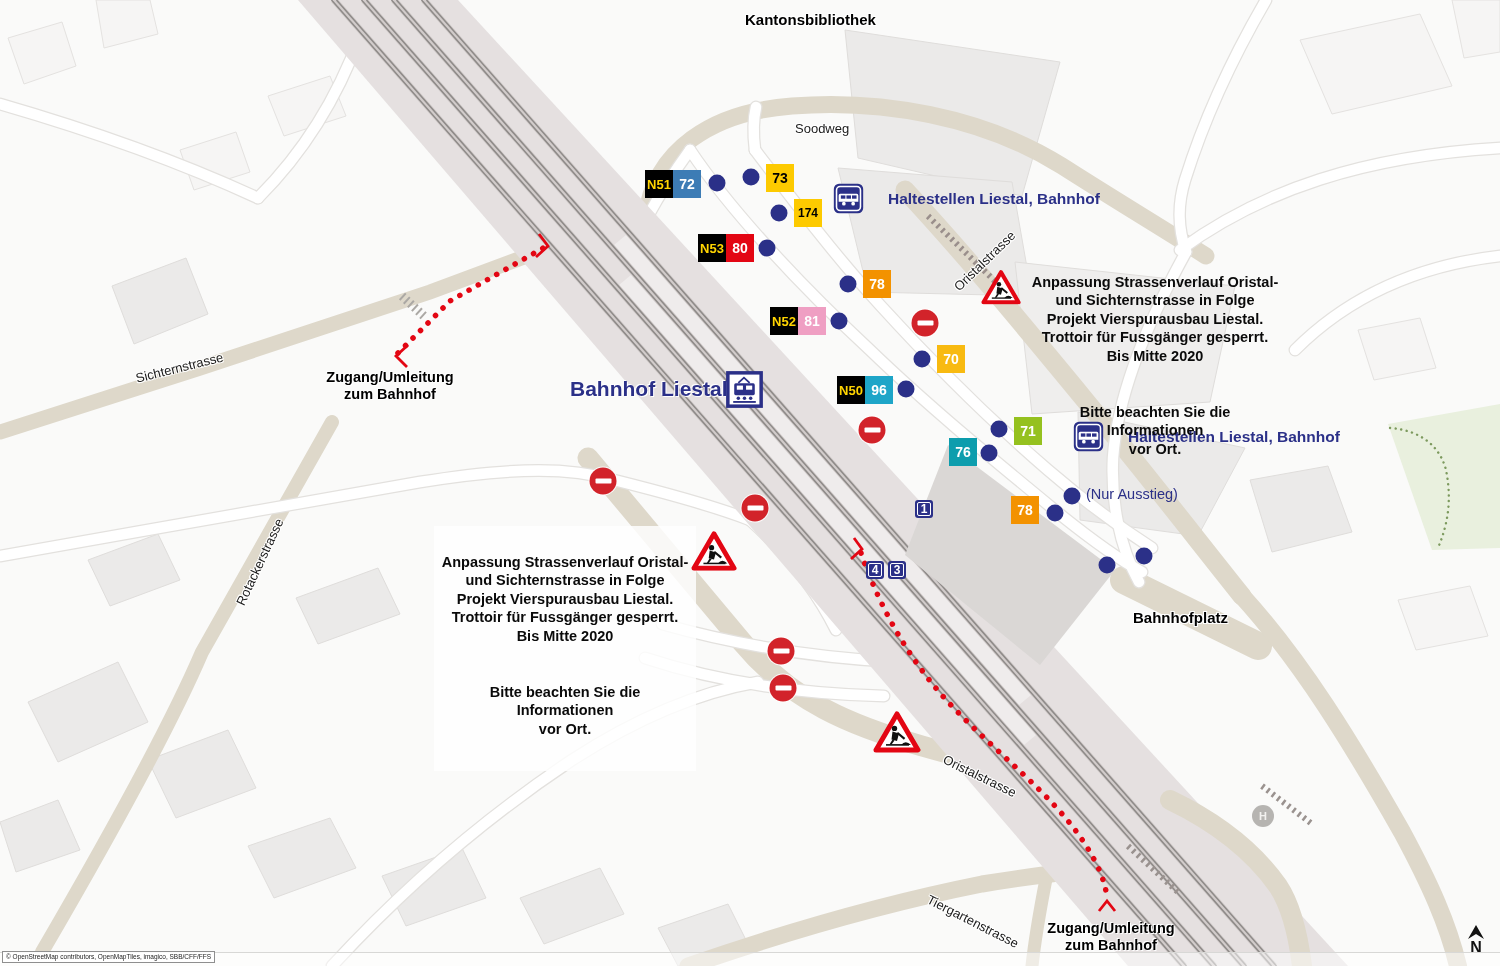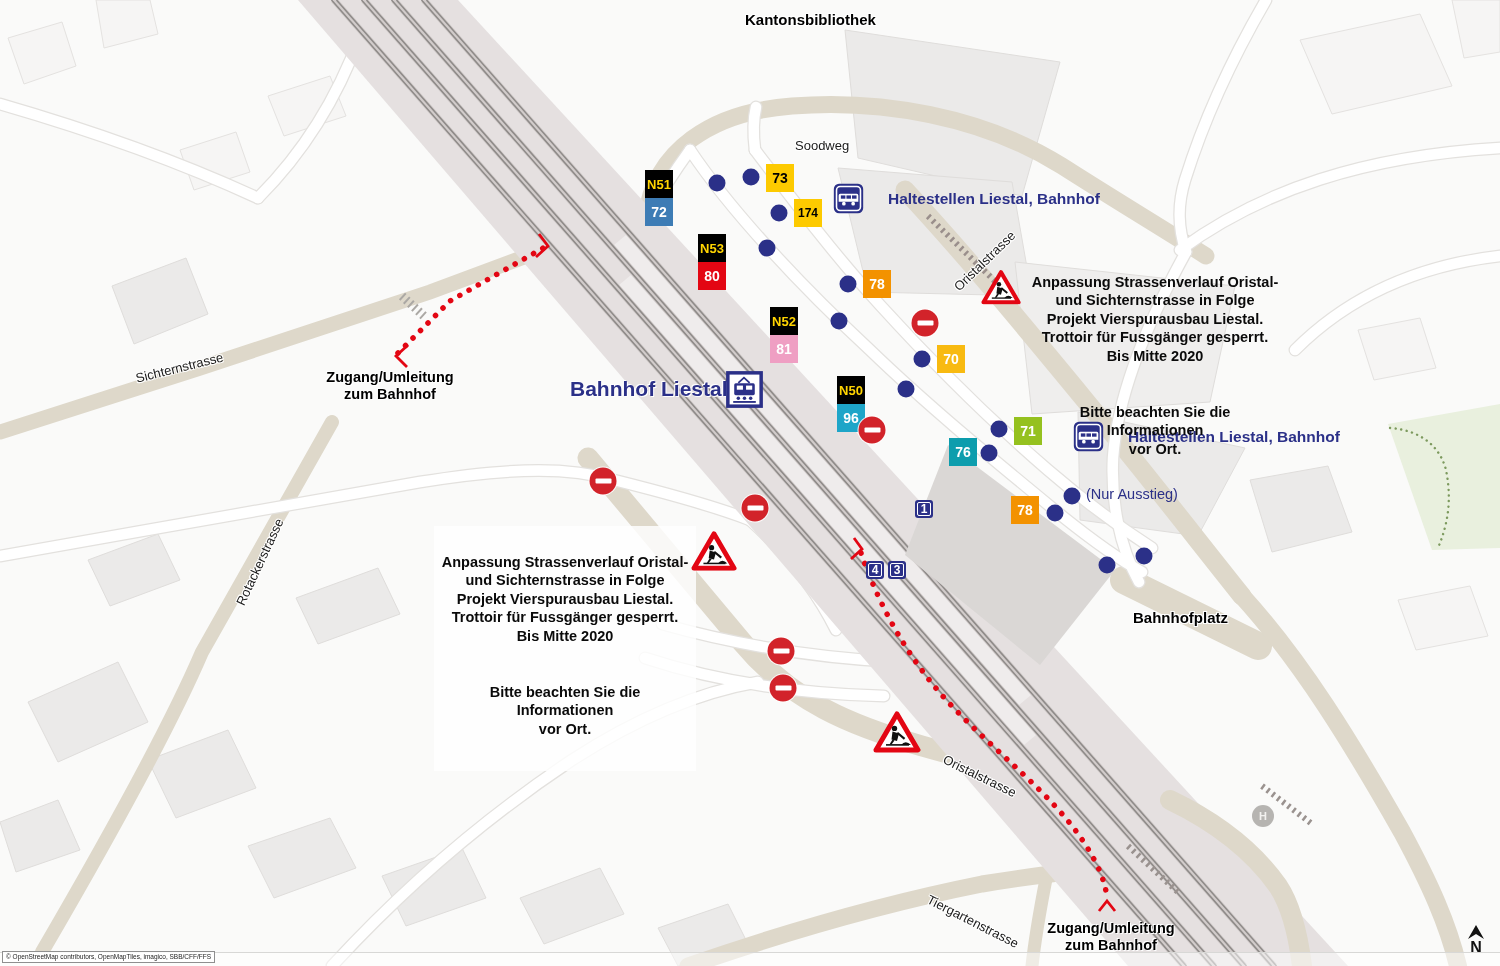--- a/index.html
+++ b/index.html
@@ -6,21 +6,21 @@
   #map{position:relative;width:1500px;height:966px;overflow:hidden;background:#fafaf9;
        font-family:"Liberation Sans",sans-serif;}
   #basemap{position:absolute;left:0;top:0;}
   #overlay{position:absolute;left:0;top:0;width:1500px;height:966px;}
 
   .street-label{position:absolute;font-size:13px;line-height:1;color:#1b1b1b;white-space:nowrap;
     transform-origin:0 50%;
     text-shadow:1px 1px 0 #fff,-1px 1px 0 #fff,1px -1px 0 #fff,-1px -1px 0 #fff;}
   .street-label.bold{font-weight:bold;color:#000;}
 
-  .badge-group{position:absolute;display:flex;flex-direction:column;}
+  .badge-group{position:absolute;display:flex;}
   .badge{width:28px;height:28px;display:flex;align-items:center;justify-content:center;
     font-weight:bold;font-size:14px;}
   .badge.night{background:#000;color:#ffd400;font-size:13px;}
 
   .dot{position:absolute;width:17px;height:17px;border-radius:50%;background:#2b3088;
     transform:translate(-50%,-50%);}
 
   .psign{position:absolute;width:18px;height:18px;background:#2b3088;border-radius:3px;
     transform:translate(-50%,-50%);display:flex;align-items:center;justify-content:center;}
   .psign::before{content:"";position:absolute;inset:2px;border:1.2px solid #fff;border-radius:2px;}
@@ -280,21 +280,21 @@
     <div class="north" style="left:1463px;top:924px">
       <svg width="22" height="17" viewBox="0 0 22 17">
         <polygon points="11,1 19,15 11,10 3,15" fill="#111"></polygon>
       </svg>
       <div class="nlabel">N</div>
     </div>
 
     <div class="bottom-strip"></div>
     <div class="copyright">© OpenStreetMap contributors, OpenMapTiles, imagico, SBB/CFF/FFS</div>
   <div class="street-label bold" style="left: 745px; top: 12px; font-size: 15px; transform: rotate(0deg);">Kantonsbibliothek</div>
-      <div class="street-label" style="left: 795px; top: 122px; font-size: 13px; transform: rotate(0deg); margin-top: 17px;">Soodweg</div>
+      <div class="street-label" style="left: 795px; top: 122px; font-size: 13px; transform: rotate(0deg);">Soodweg</div>
       <div class="street-label" style="left: 136px; top: 372px; font-size: 13px; transform: rotate(-14deg);">Sichternstrasse</div>
       <div class="street-label" style="left: 240px; top: 598px; font-size: 13px; transform: rotate(-65deg);">Rotackerstrasse</div>
       <div class="street-label" style="left: 956px; top: 282px; font-size: 13px; transform: rotate(-44deg);">Oristalstrasse</div>
       <div class="street-label" style="left: 944px; top: 752px; font-size: 13px; transform: rotate(26deg);">Oristalstrasse</div>
       <div class="street-label bold" style="left: 1133px; top: 610px; font-size: 15px; transform: rotate(0deg);">Bahnhofplatz</div>
       <div class="street-label" style="left: 928px; top: 892px; font-size: 13px; transform: rotate(27deg);">Tiergartenstrasse</div>
       <div class="dot" style="left: 717px; top: 183px;"></div>
       <div class="dot" style="left: 751px; top: 177px;"></div>
       <div class="dot" style="left: 779px; top: 213px;"></div>
       <div class="dot" style="left: 767px; top: 248px;"></div>

